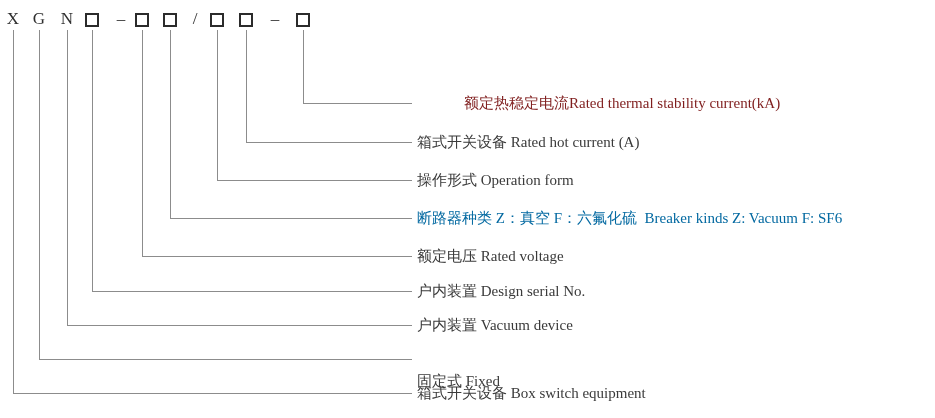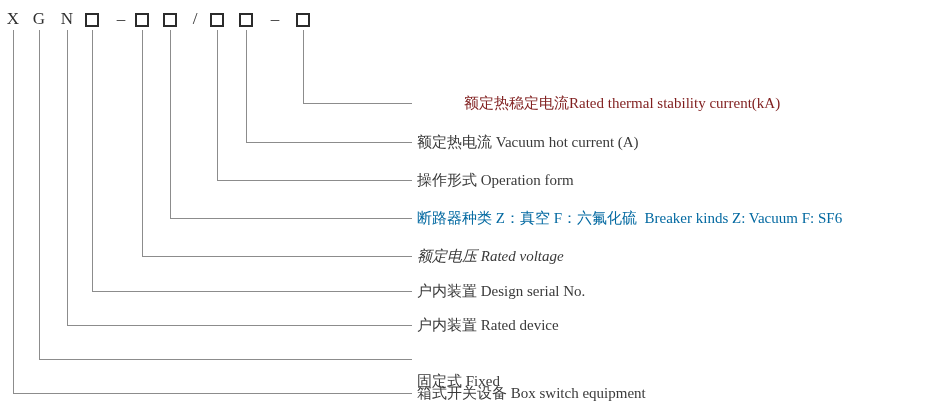--- a/index.html
+++ b/index.html
@@ -65,35 +65,35 @@
     <span class="code-char" style="left: 195px;">/</span>
     <span class="code-box" style="left: 210px; border-color: rgb(43, 43, 43);"></span>
     <span class="code-box" style="left: 239px; border-color: rgb(43, 43, 43);"></span>
     <span class="code-char" style="left: 275px;">–</span>
     <span class="code-box" style="left: 296px; border-color: rgb(43, 43, 43);"></span>
     <span class="vline" style="left: 303px; top: 30px; height: 73px; background: rgb(140, 140, 140);"></span>
     <span class="hline" style="left: 303px; top: 103px; width: 109px; background: rgb(140, 140, 140);"></span>
     <span class="row-label" style="left: 417px; top: 93px; color: #7f1d1d; margin-left: 47px;">额定热稳定电流Rated thermal stability current(kA)</span>
     <span class="vline" style="left: 246px; top: 30px; height: 112px; background: rgb(140, 140, 140);"></span>
     <span class="hline" style="left: 246px; top: 142px; width: 166px; background: rgb(140, 140, 140);"></span>
-    <span class="row-label" style="left: 417px; top: 132px; color: rgb(58, 58, 58);">额定热电流 Vacuum hot current (A)</span>
+    <span class="row-label" style="left: 417px; top: 132px; color: rgb(58, 58, 58);">箱式开关设备 Rated hot current (A)</span>
     <span class="vline" style="left: 217px; top: 30px; height: 150px; background: rgb(140, 140, 140);"></span>
     <span class="hline" style="left: 217px; top: 180px; width: 195px; background: rgb(140, 140, 140);"></span>
     <span class="row-label" style="left: 417px; top: 170px; color: rgb(58, 58, 58); text-align: center;">操作形式 Operation form</span>
     <span class="vline" style="left: 170px; top: 30px; height: 188px; background: rgb(140, 140, 140);"></span>
     <span class="hline" style="left: 170px; top: 218px; width: 242px; background: rgb(140, 140, 140);"></span>
     <span class="row-label" style="left: 417px; top: 208px; color: #0369a1;">断路器种类 Z：真空 F：六氟化硫  Breaker kinds Z: Vacuum F: SF6</span>
     <span class="vline" style="left: 142px; top: 30px; height: 226px; background: rgb(140, 140, 140);"></span>
     <span class="hline" style="left: 142px; top: 256px; width: 270px; background: rgb(140, 140, 140);"></span>
-    <span class="row-label" style="left: 417px; top: 246px; color: rgb(58, 58, 58); font-style: italic;">额定电压 Rated voltage</span>
+    <span class="row-label" style="left: 417px; top: 246px; color: rgb(58, 58, 58);">额定电压 Rated voltage</span>
     <span class="vline" style="left: 92px; top: 30px; height: 261px; background: rgb(140, 140, 140);"></span>
     <span class="hline" style="left: 92px; top: 291px; width: 320px; background: rgb(140, 140, 140);"></span>
     <span class="row-label" style="left: 417px; top: 281px; color: rgb(58, 58, 58);">户内装置 Design serial No.</span>
     <span class="vline" style="left: 67px; top: 30px; height: 295px; background: rgb(140, 140, 140);"></span>
     <span class="hline" style="left: 67px; top: 325px; width: 345px; background: rgb(140, 140, 140);"></span>
-    <span class="row-label" style="left: 417px; top: 315px; color: rgb(58, 58, 58);">户内装置 Rated device</span>
+    <span class="row-label" style="left: 417px; top: 315px; color: rgb(58, 58, 58);">户内装置 Vacuum device</span>
     <span class="vline" style="left: 39px; top: 30px; height: 329px; background: rgb(140, 140, 140);"></span>
     <span class="hline" style="left: 39px; top: 359px; width: 373px; background: rgb(140, 140, 140);"></span>
     <span class="row-label" style="left: 417px; top: 349px; color: rgb(58, 58, 58); margin-top: 22px;">固定式 Fixed</span>
     <span class="vline" style="left: 13px; top: 30px; height: 363px; background: rgb(140, 140, 140);"></span>
     <span class="hline" style="left: 13px; top: 393px; width: 399px; background: rgb(140, 140, 140);"></span>
     <span class="row-label" style="left: 417px; top: 383px; color: rgb(58, 58, 58); font-family: Liberation Serif, serif;">箱式开关设备 Box switch equipment</span>
   </div>
 
 </body></html>

